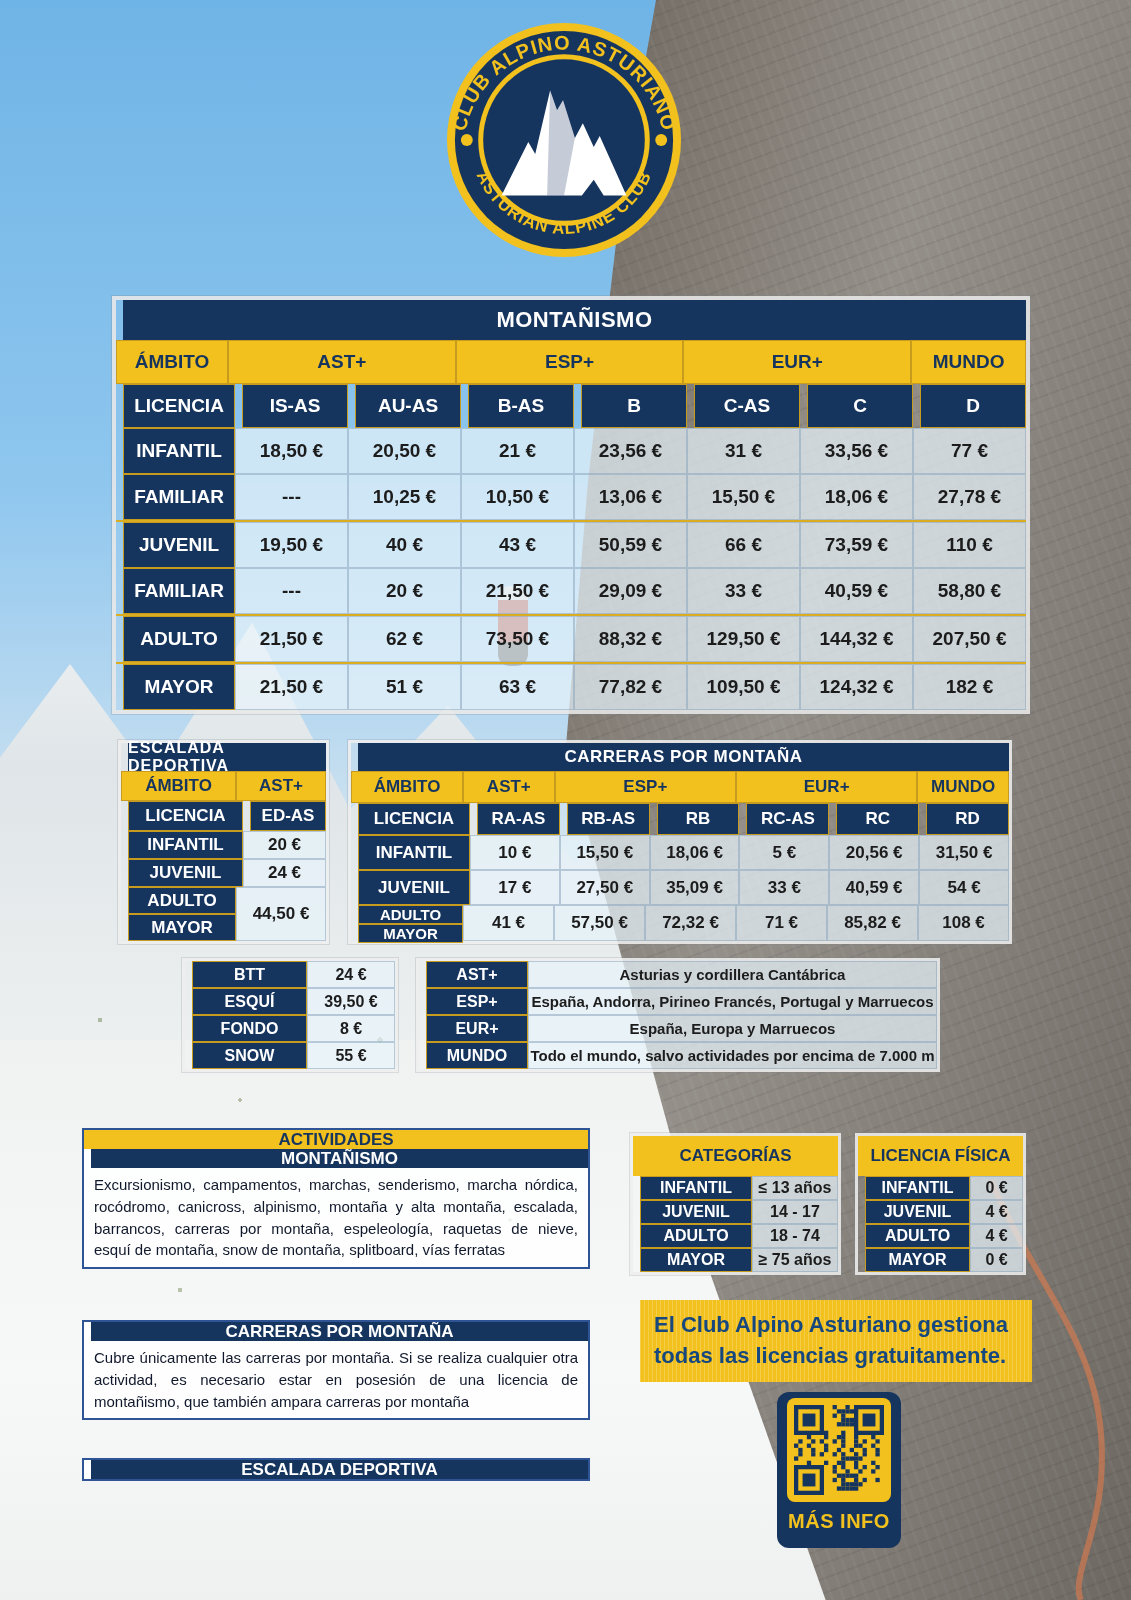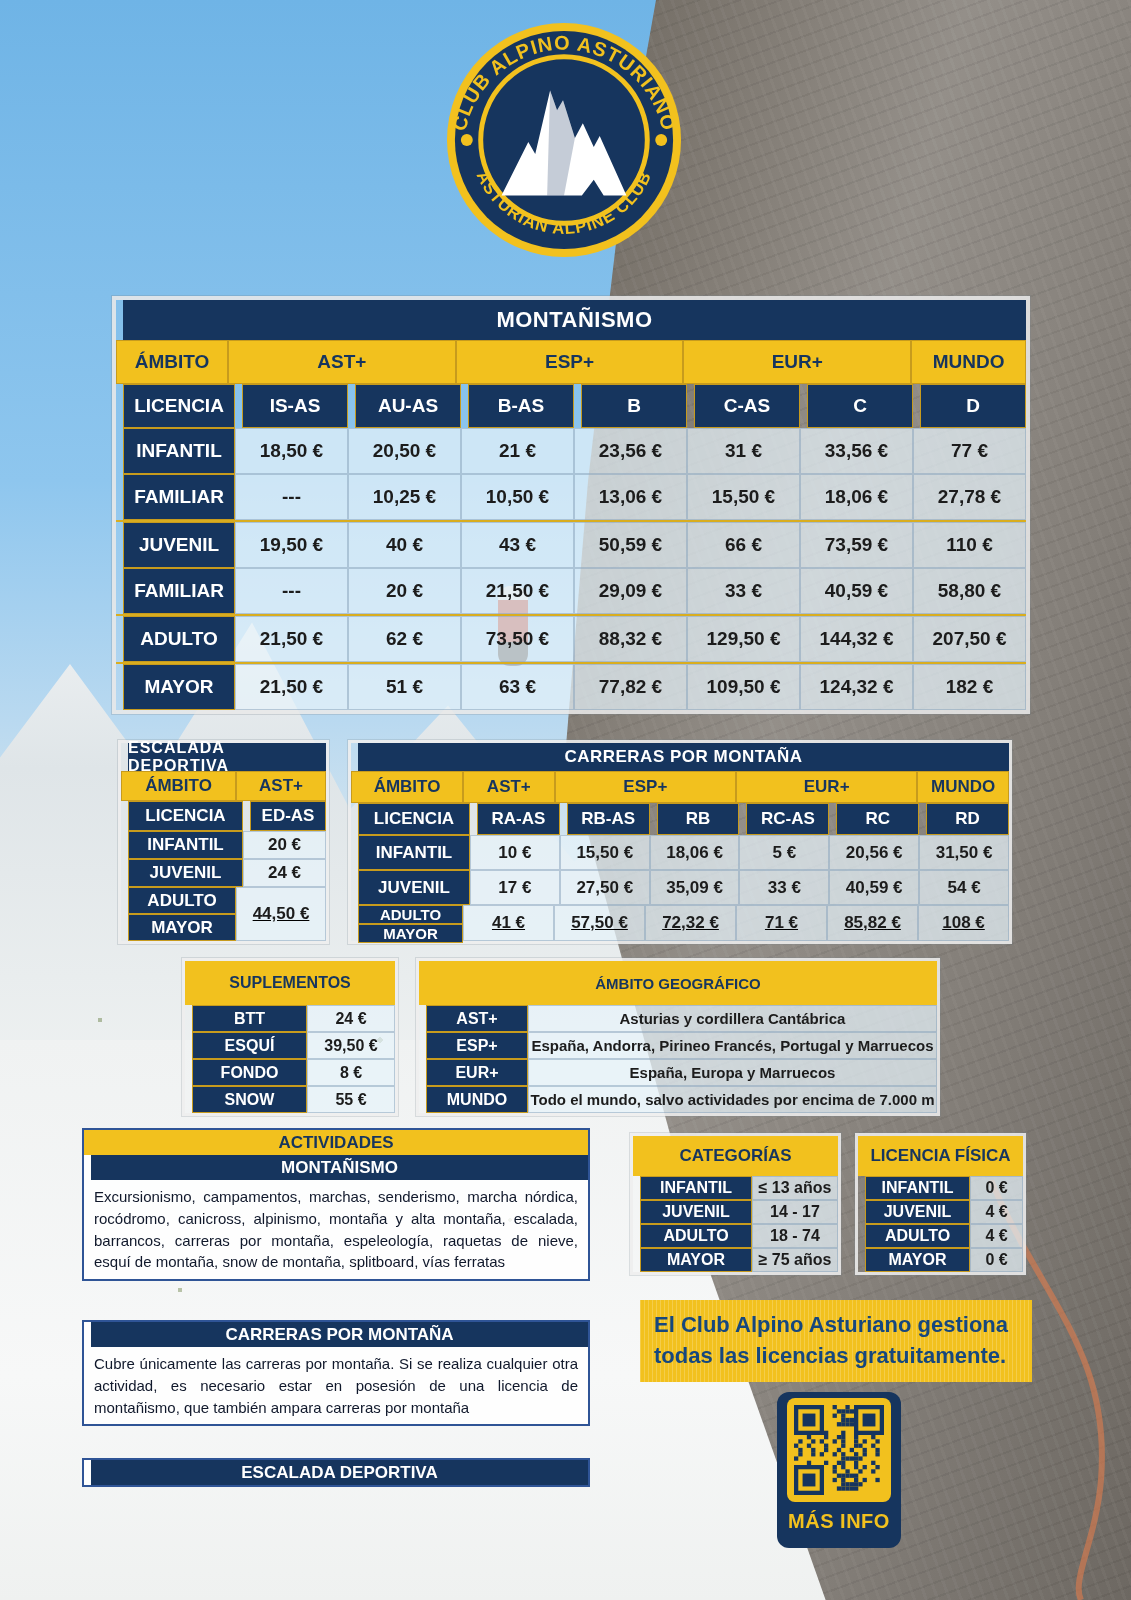--- a/index.html
+++ b/index.html
@@ -51,35 +51,35 @@
   .esc .lab{width:115px;flex:none;}
   .esc .v{flex:1;}
   .car{position:absolute;left:348px;top:740px;width:658px;z-index:2;}
   .car .cell{font-size:17px;}
   .car .lab{width:112px;flex:none;}
   .car .v{flex:1;}
   .mergewrap{display:flex;}
   .mergewrap .labcol{display:flex;flex-direction:column;width:112px;flex:none;}
   .esc .mergewrap .labcol{width:115px;}
   .mergewrap .labcol .cell{flex:1;}
-  .mergewrap .valcol{flex:1;display:flex;text-decoration:underline;}
+  .mergewrap .valcol{flex:1;display:flex;}
   .sup{position:absolute;left:182px;top:958px;width:210px;z-index:2;}
   .sup .cell{font-size:16px;}
   .sup .lab{width:115px;flex:none;}
   .sup .v{flex:1;}
   .geo{position:absolute;left:416px;top:958px;width:518px;z-index:2;}
   .geo .cell{font-size:15px;}
   .geo .lab{width:102px;flex:none;font-size:16px;}
   .geo .v{flex:1;}
   .t44{height:44px;font-size:19px;}
   .r27{height:27px;}
   .r24{height:24px;}
   
   .actblock{position:absolute;left:82px;width:508px;z-index:2;border:2px solid #2f5496;background:rgba(255,255,255,.84);box-sizing:border-box;}
-  .actblock .hdr{height:25px;font-size:17px;}
+  .actblock .hdr{height:19px;font-size:17px;}
   .actblock .body{padding:6px 10px;font-size:15px;line-height:1.45;color:#10182b;text-align:justify;font-weight:500;border-radius:32px;}
   
   .cat{position:absolute;left:630px;top:1133px;width:205px;z-index:2;}
   .cat .lab{width:112px;flex:none;font-size:16px;}
   .cat .v{flex:1;font-size:16px;}
   .fis{position:absolute;left:855px;top:1133px;width:165px;z-index:2;}
   .fis .lab{width:105px;flex:none;font-size:16px;}
   .fis .v{flex:1;font-size:16px;}
   .t40{height:40px;font-size:17px;}
   
@@ -295,45 +295,39 @@
         <div class="cell db" style="flex:1">57,50 €</div>
         <div class="cell db" style="flex:1">72,32 €</div>
         <div class="cell db" style="flex:1">71 €</div>
         <div class="cell db" style="flex:1">85,82 €</div>
         <div class="cell db" style="flex:1">108 €</div>
       </div>
     </div>
   </div>
 
   <div class="sup frame2">
-    <div class="row">
-        <div class="cell goldc t44" style="flex:1">SUPLEMENTOS</div>
-      </div>
     <div class="row r27">
       <div class="cell navyc gb lab">BTT</div>
       <div class="cell db v">24 €</div>
     </div>
     <div class="row r27">
       <div class="cell navyc gb lab">ESQUÍ</div>
       <div class="cell db v">39,50 €</div>
     </div>
     <div class="row r27">
       <div class="cell navyc gb lab">FONDO</div>
       <div class="cell db v">8 €</div>
     </div>
     <div class="row r27">
       <div class="cell navyc gb lab">SNOW</div>
       <div class="cell db v">55 €</div>
     </div>
   </div>
 
   <div class="geo frame2">
-    <div class="row">
-        <div class="cell goldc t44" style="flex:1">ÁMBITO GEOGRÁFICO</div>
-      </div>
     <div class="row r27">
       <div class="cell navyc gb lab">AST+</div>
       <div class="cell db v">Asturias y cordillera Cantábrica</div>
     </div>
     <div class="row r27">
       <div class="cell navyc gb lab">ESP+</div>
       <div class="cell db v">España, Andorra, Pirineo Francés, Portugal y Marruecos</div>
     </div>
     <div class="row r27">
       <div class="cell navyc gb lab">EUR+</div>

